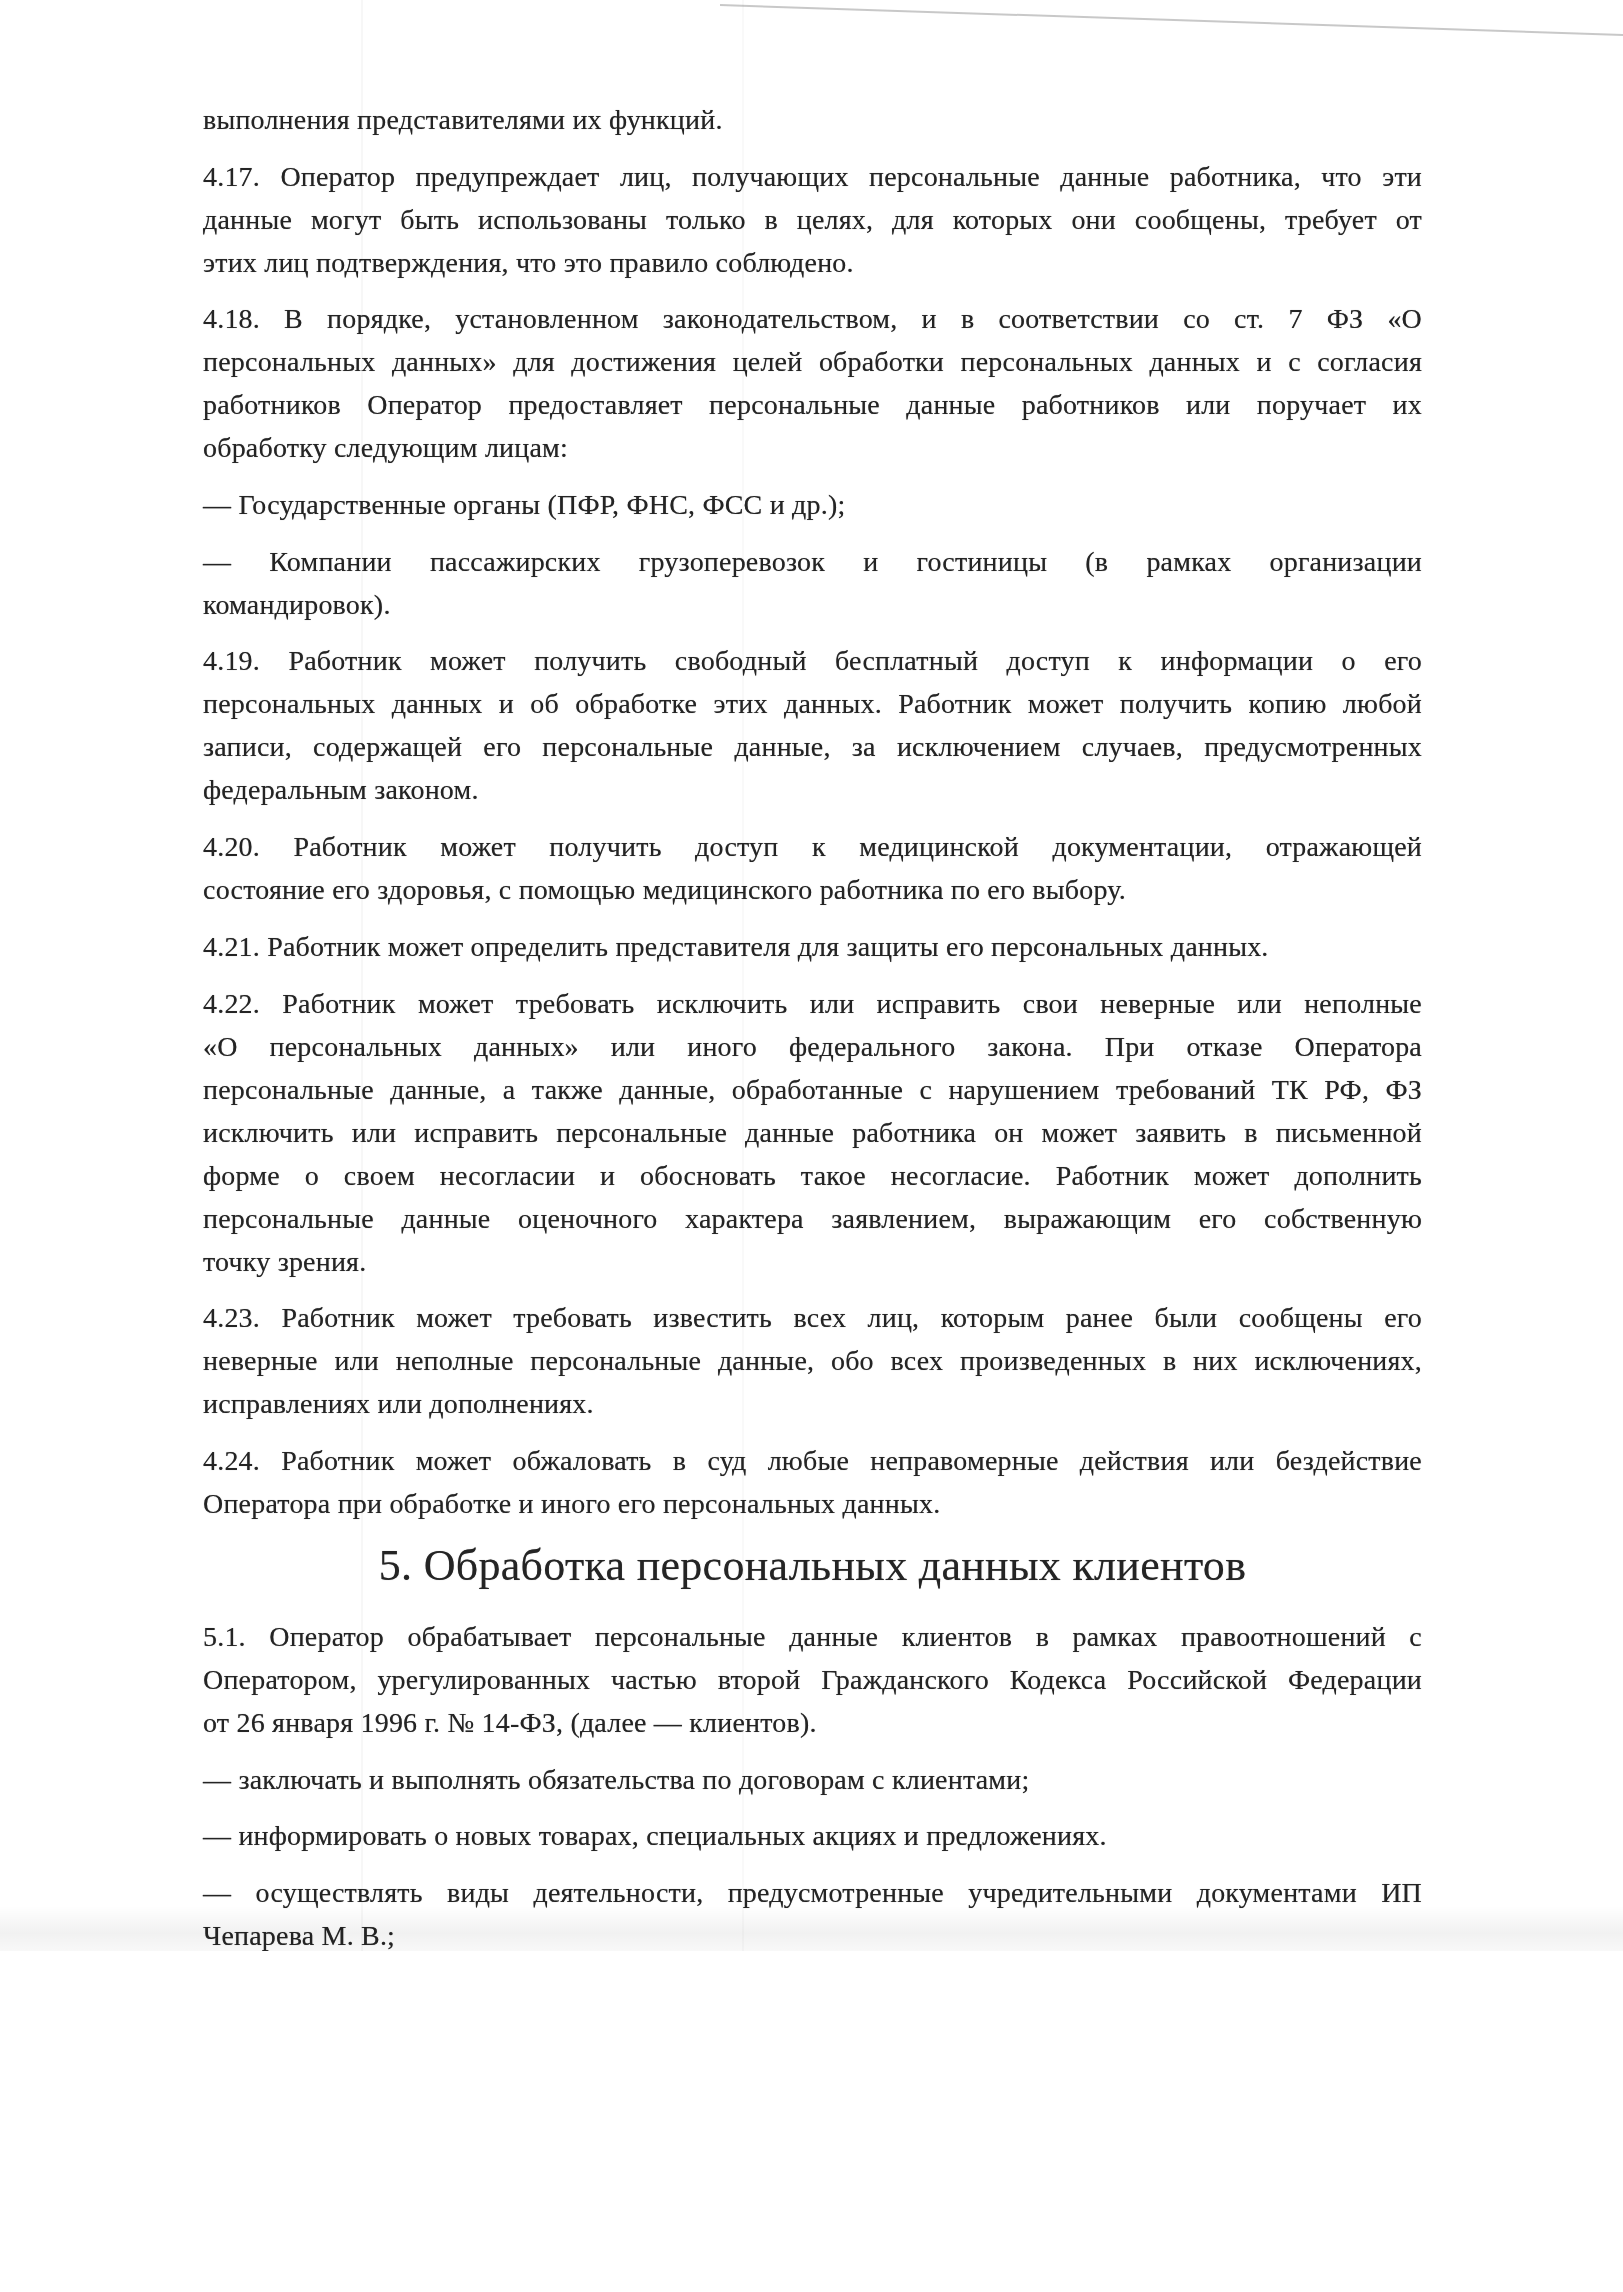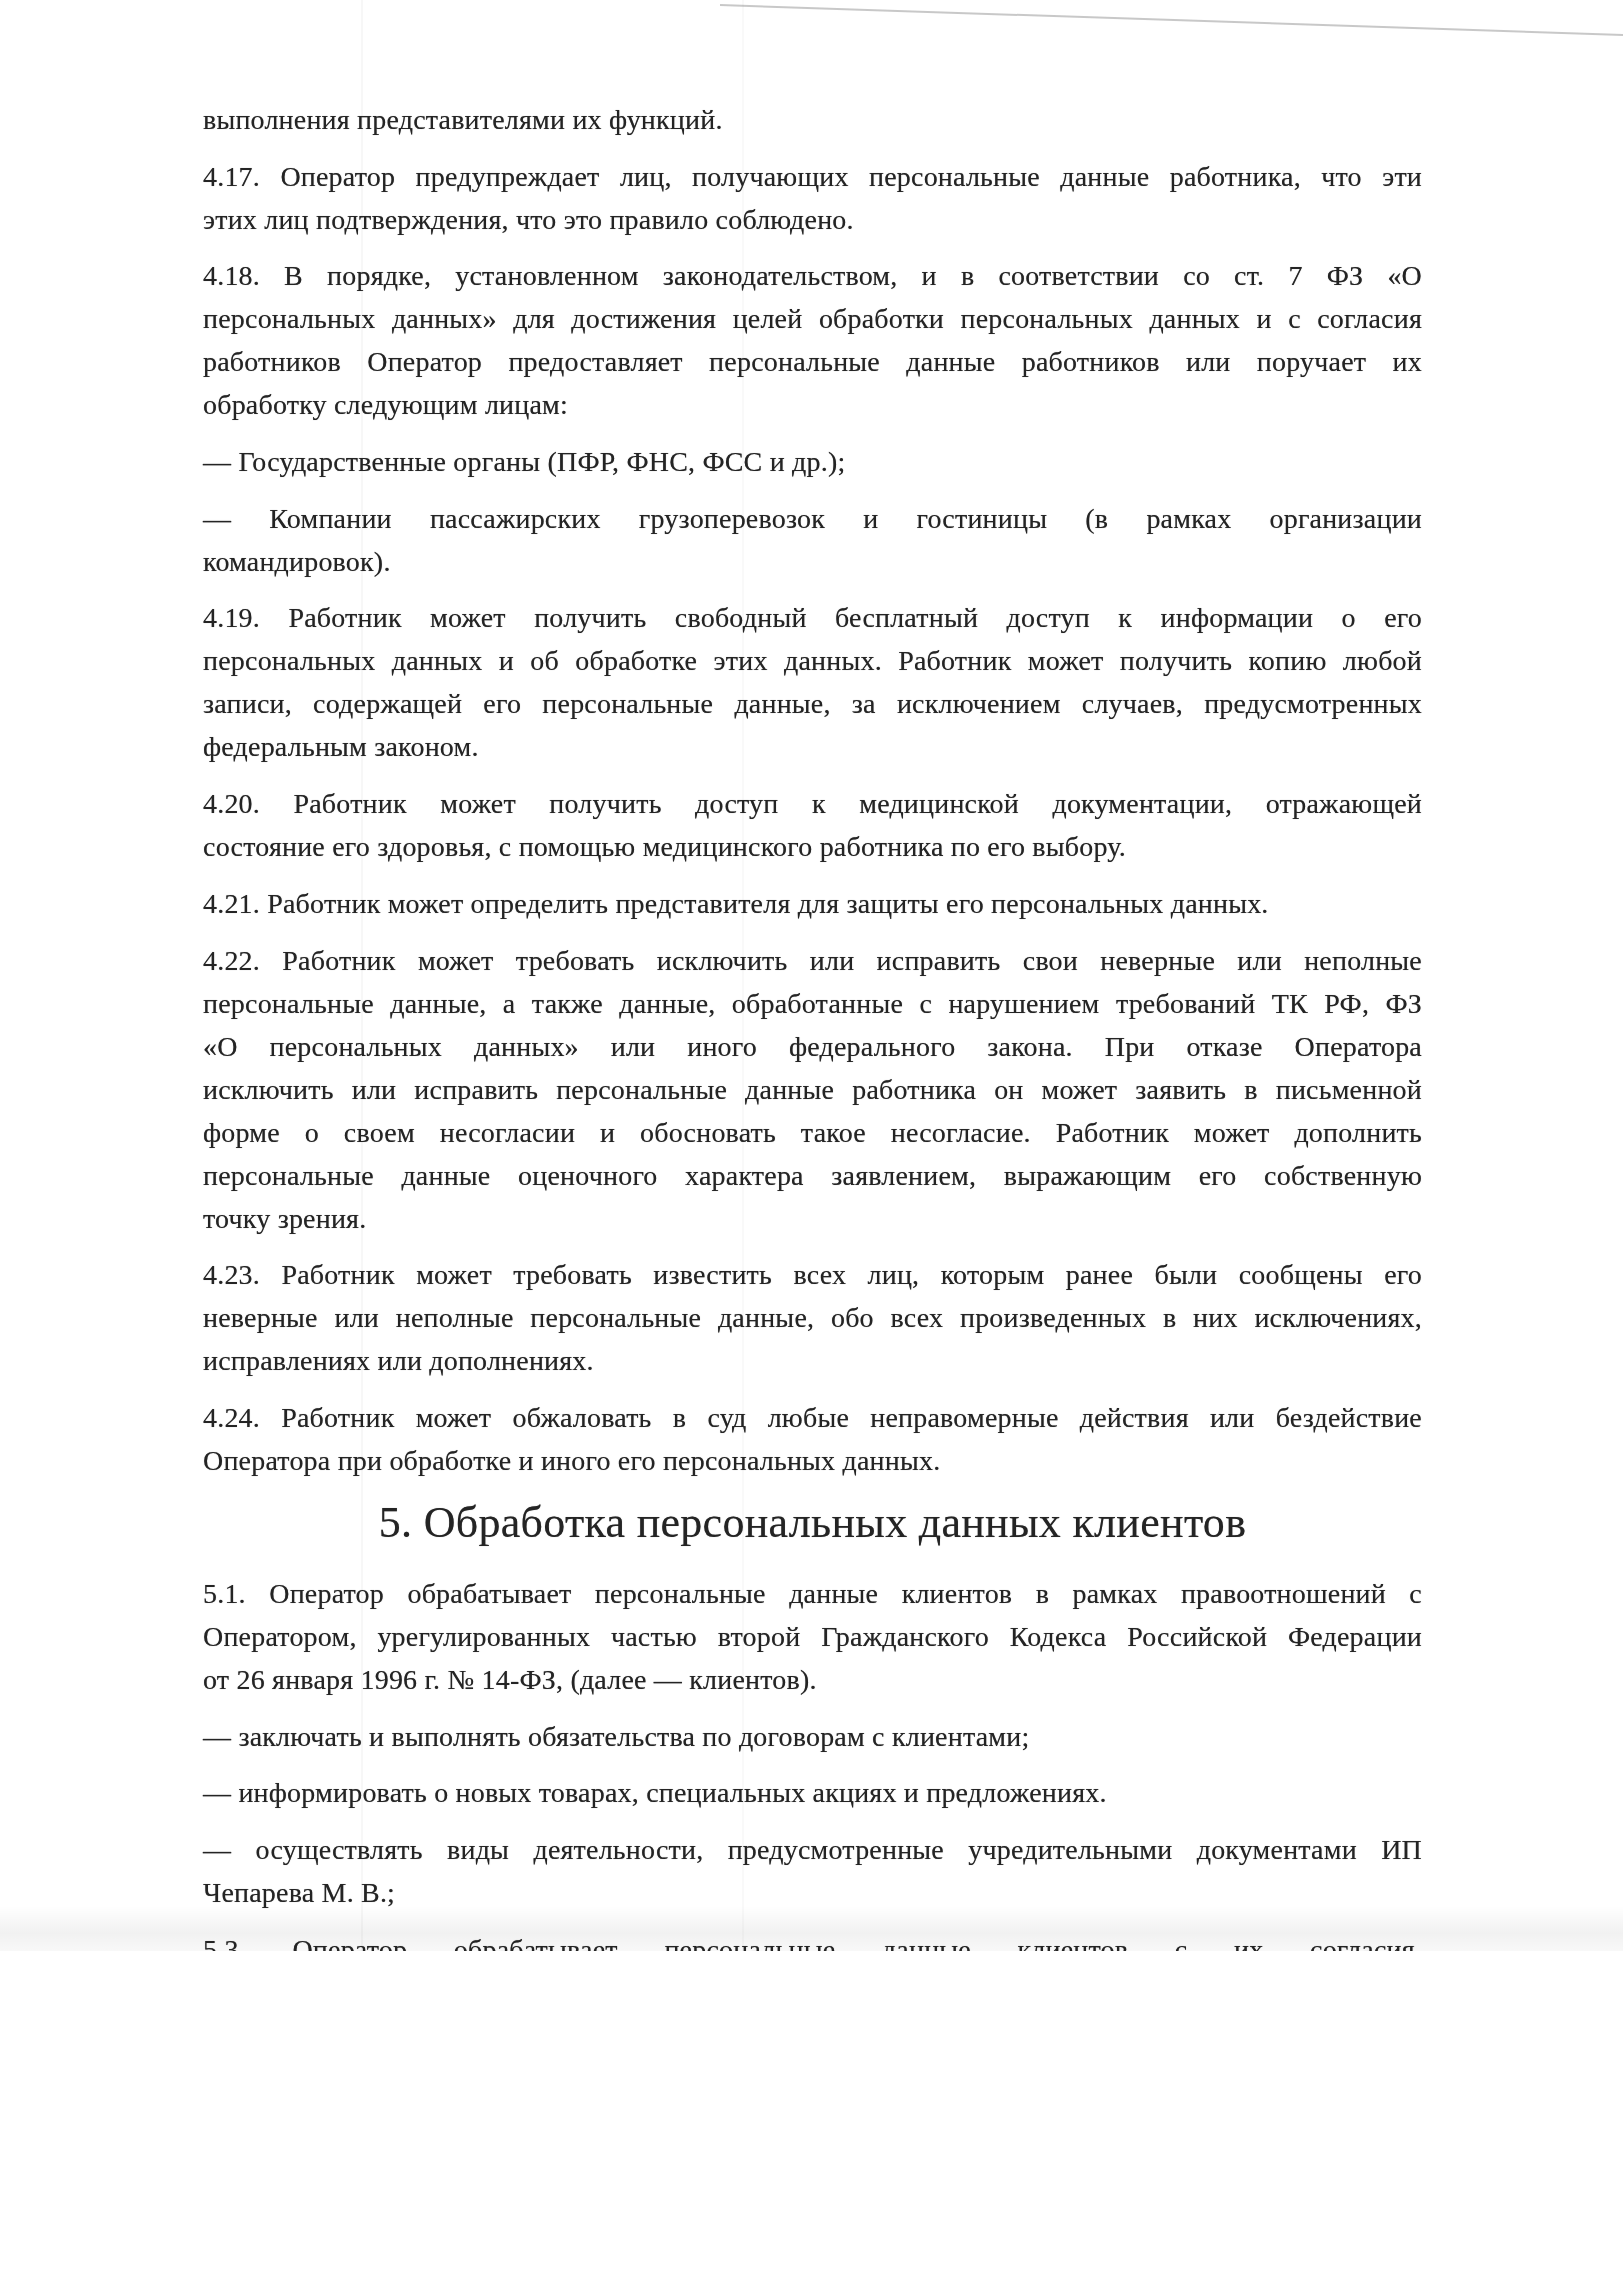--- a/index.html
+++ b/index.html
@@ -79,20 +79,21 @@
 <div class="page">
   <div class="streak s1"></div>
   <div class="streak s2"></div>
   <div class="diag-line"></div>
   <div class="content">
       <div class="block paragraph">
         <div class="line last">выполнения представителями их функций.</div>
       </div>
       <div class="block paragraph">
         <div class="line">4.17. Оператор предупреждает лиц, получающих персональные данные работника, что эти</div>
+        <div class="line">данные могут быть использованы только в целях, для которых они сообщены, требует от</div>
         <div class="line last">этих лиц подтверждения, что это правило соблюдено.</div>
       </div>
       <div class="block paragraph">
         <div class="line">4.18. В порядке, установленном законодательством, и в соответствии со ст. 7 ФЗ «О</div>
         <div class="line">персональных данных» для достижения целей обработки персональных данных и с согласия</div>
         <div class="line">работников Оператор предоставляет персональные данные работников или поручает их</div>
         <div class="line last">обработку следующим лицам:</div>
       </div>
       <div class="block bullet">
         <div class="line last">— Государственные органы (ПФР, ФНС, ФСС и др.);</div>
@@ -109,22 +110,22 @@
       </div>
       <div class="block paragraph">
         <div class="line">4.20. Работник может получить доступ к медицинской документации, отражающей</div>
         <div class="line last">состояние его здоровья, с помощью медицинского работника по его выбору.</div>
       </div>
       <div class="block paragraph">
         <div class="line last">4.21. Работник может определить представителя для защиты его персональных данных.</div>
       </div>
       <div class="block paragraph">
         <div class="line">4.22. Работник может требовать исключить или исправить свои неверные или неполные</div>
+        <div class="line">«О персональных данных» или иного федерального закона. При отказе Оператора</div>
         <div class="line">персональные данные, а также данные, обработанные с нарушением требований ТК РФ, ФЗ</div>
-        <div class="line">«О персональных данных» или иного федерального закона. При отказе Оператора</div>
         <div class="line">исключить или исправить персональные данные работника он может заявить в письменной</div>
         <div class="line">форме о своем несогласии и обосновать такое несогласие. Работник может дополнить</div>
         <div class="line">персональные данные оценочного характера заявлением, выражающим его собственную</div>
         <div class="line last">точку зрения.</div>
       </div>
       <div class="block paragraph">
         <div class="line">4.23. Работник может требовать известить всех лиц, которым ранее были сообщены его</div>
         <div class="line">неверные или неполные персональные данные, обо всех произведенных в них исключениях,</div>
         <div class="line last">исправлениях или дополнениях.</div>
       </div>

